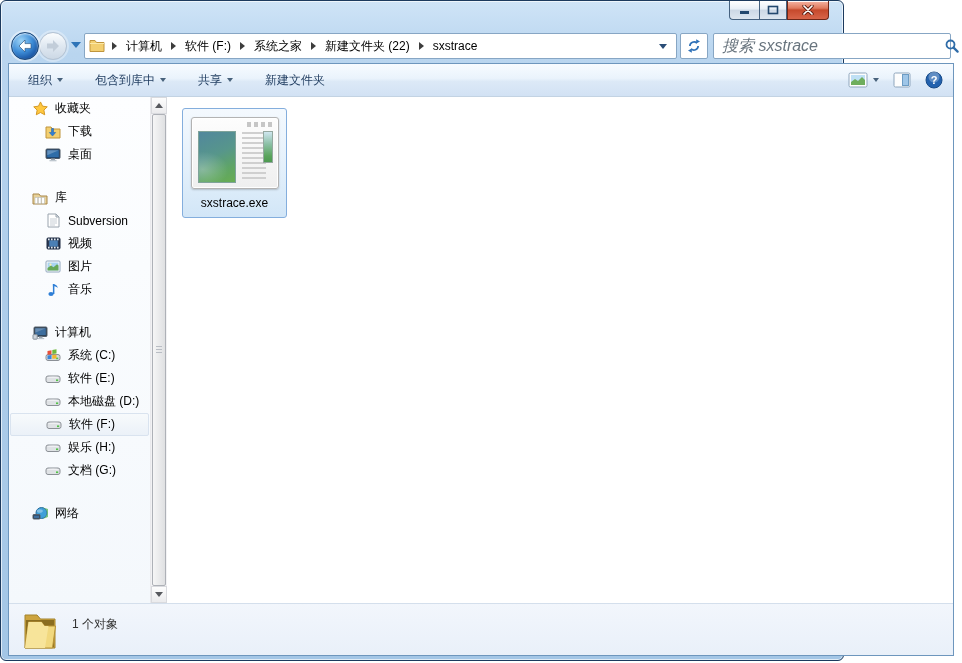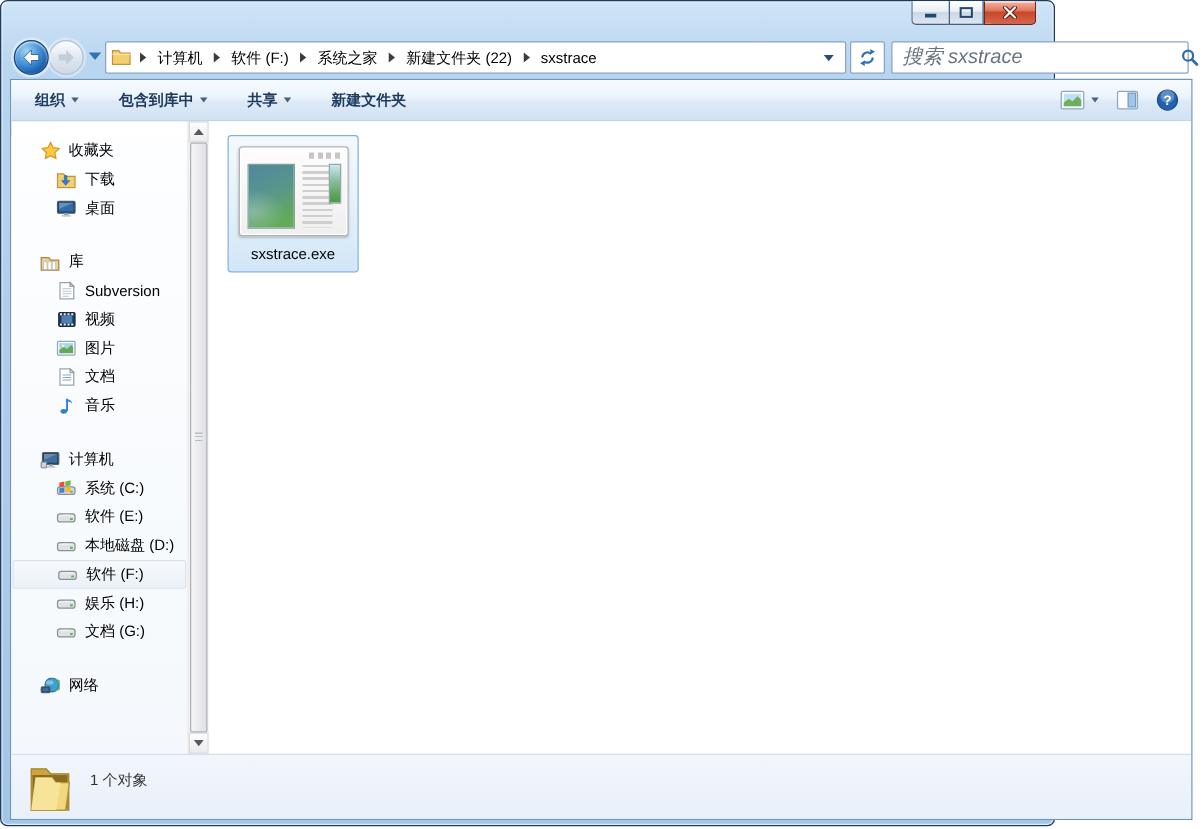--- a/index.html
+++ b/index.html
@@ -82,30 +82,30 @@
   .client{
     position:absolute; left:7px; top:62px; width:946px; height:593px;
     border:1px solid #6d96bd; background:#fff; overflow:hidden;
   }
   .toolbar{
     position:absolute; left:0; top:0; width:100%; height:33px;
     background:linear-gradient(180deg,#f7fbff 0%,#eaf3fc 45%,#dce9f7 55%,#d2e2f4 100%);
     border-bottom:1px solid #c3d3e3;
     display:flex; align-items:center; padding:0 10px; color:#1e3b5f;
   }
-  .tb-item{ display:flex; align-items:center; gap:5px; padding:5px 9px; margin-right:14px; border-radius:2px; cursor:default;font-weight:bold; }
+  .tb-item{ display:flex; align-items:center; gap:5px; padding:5px 9px; margin-right:14px; border-radius:2px; cursor:default; }
   .tb-tri{ width:0; height:0; border-left:3.5px solid transparent; border-right:3.5px solid transparent; border-top:4px solid #48627c; }
   .tb-right{ margin-left:auto; display:flex; align-items:center; gap:14px; }
   .tb-icon-btn{ display:flex; align-items:center; gap:5px; }
   
   .content{ position:absolute; left:0; top:33px; width:100%; height:506px; display:flex; }
   .sidebar{
     width:141px; height:100%;
     background:linear-gradient(180deg,#fdfeff,#f4f8fc);
-    padding-top:0; overflow:hidden;margin-top:12px;
+    padding-top:0; overflow:hidden;
   }
   .sb-row{ height:23px; display:flex; align-items:center; gap:7px; cursor:default; white-space:nowrap; }
   .sb-row .ic{ flex:none; width:16px; height:16px; display:flex; align-items:center; justify-content:center; }
   .sb-section{ padding-left:23px; }
   .sb-item{ padding-left:36px; }
   .sb-gap{ height:20px; }
   .sb-item.selected{
     background:linear-gradient(180deg,#f7fafc,#ebf1f8);
     border:1px solid #d9e3ef; border-radius:2px;
     margin:0 1px; padding-left:35px; height:23px;
@@ -354,30 +354,20 @@
               <rect x="2.5" y="2.5" width="11" height="8" fill="#a9d4f0"></rect>
               <path d="M2.5 8 l3.5-2.6 2.5 1.8 3.5-3 1.5 1.4 v4.9 h-11 z" fill="#67a857"></path>
               <circle cx="5.5" cy="4.6" r="1.1" fill="#fff3a8"></circle>
             </svg>
           </span>
           <span>图片</span>
         </div>
         <div class="sb-row sb-item">
           <span class="ic">
             <svg width="13" height="15" viewBox="0 0 13 15">
-              <path d="M1 1 h8 l3 3 v10 H1 z" fill="#fff" stroke="#9aa4ae"></path>
-              <path d="M9 1 l3 3 h-3 z" fill="#dfe5ea" stroke="#9aa4ae"></path>
-              <path d="M3 6 h7 M3 8 h7 M3 10 h7" stroke="#7fa8cc" stroke-width=".9"></path>
-            </svg>
-          </span>
-          <span>文档</span>
-        </div>
-        <div class="sb-row sb-item">
-          <span class="ic">
-            <svg width="13" height="15" viewBox="0 0 13 15">
               <ellipse cx="4" cy="12" rx="2.6" ry="1.9" fill="#2f7fd6"></ellipse>
               <rect x="5.9" y="2" width="1.5" height="10" fill="#2f7fd6"></rect>
               <path d="M5.9 2 c3 .5 4.5 1.8 5 4 c-1.2-1.4-3-1.8-5-1.7 z" fill="#2f7fd6"></path>
             </svg>
           </span>
           <span>音乐</span>
         </div>
 
         <div class="sb-gap"></div>
 

